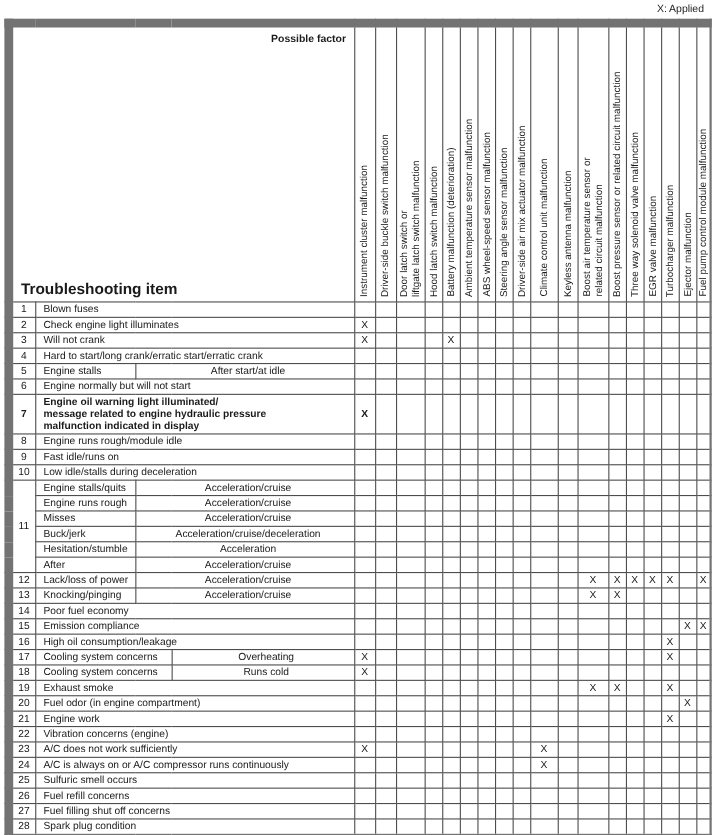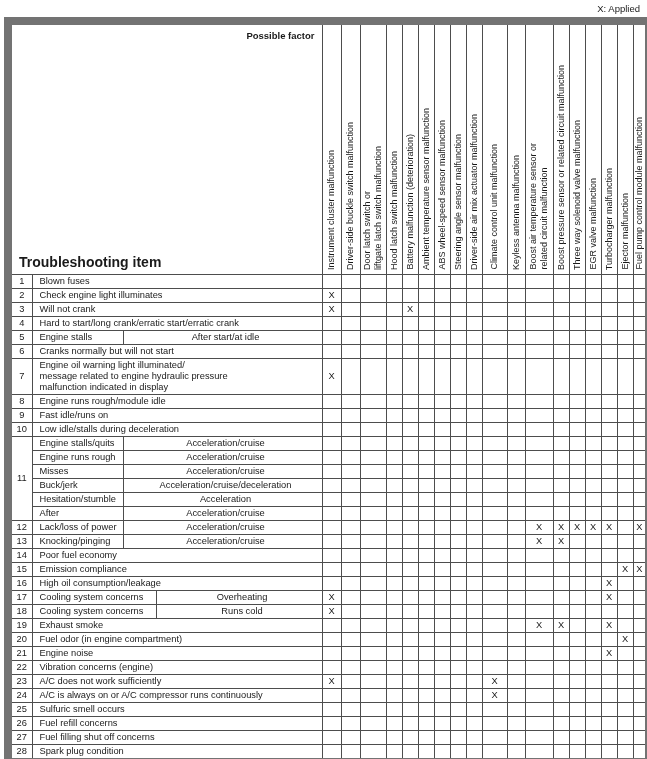--- a/index.html
+++ b/index.html
@@ -54,21 +54,21 @@
     margin:0 auto;
     display:block;
     text-align:left;
   }
   
   .matrix tbody td{height:13px;font-size:9.3px;line-height:11px;}
   td.num{text-align:center;}
   td.item{padding-left:7px;white-space:pre-line;text-align:left;}
   td.cond{padding-left:6px;text-align:center;}
   td.mark{text-align:center;font-size:9.5px;}
-  tr.tall td{height:35px;}
+  tr.tall td{height:35px;font-weight:bold;}
 </style>
 </head>
 <body>
 
 <div class="page">
 
   <div class="legend">X: Applied</div>
 
   <table class="matrix">
     <colgroup>
@@ -266,21 +266,21 @@
           <td class="mark"></td>
           <td class="mark"></td>
           <td class="mark"></td>
           <td class="mark"></td>
           <td class="mark"></td>
           <td class="mark"></td>
           <td class="mark"></td>
         </tr>
         <tr>
           <td class="num">6</td>
-          <td class="item" colspan="3">Cranks normally but will not start</td>
+          <td class="item" colspan="3">Engine normally but will not start</td>
           <td class="mark"></td>
           <td class="mark"></td>
           <td class="mark"></td>
           <td class="mark"></td>
           <td class="mark"></td>
           <td class="mark"></td>
           <td class="mark"></td>
           <td class="mark"></td>
           <td class="mark"></td>
           <td class="mark"></td>
@@ -713,21 +713,21 @@
           <td class="mark"></td>
           <td class="mark"></td>
           <td class="mark"></td>
           <td class="mark"></td>
           <td class="mark"></td>
           <td class="mark">X</td>
           <td class="mark"></td>
         </tr>
         <tr>
           <td class="num">21</td>
-          <td class="item" colspan="3">Engine noise</td>
+          <td class="item" colspan="3">Engine work</td>
           <td class="mark"></td>
           <td class="mark"></td>
           <td class="mark"></td>
           <td class="mark"></td>
           <td class="mark"></td>
           <td class="mark"></td>
           <td class="mark"></td>
           <td class="mark"></td>
           <td class="mark"></td>
           <td class="mark"></td>

